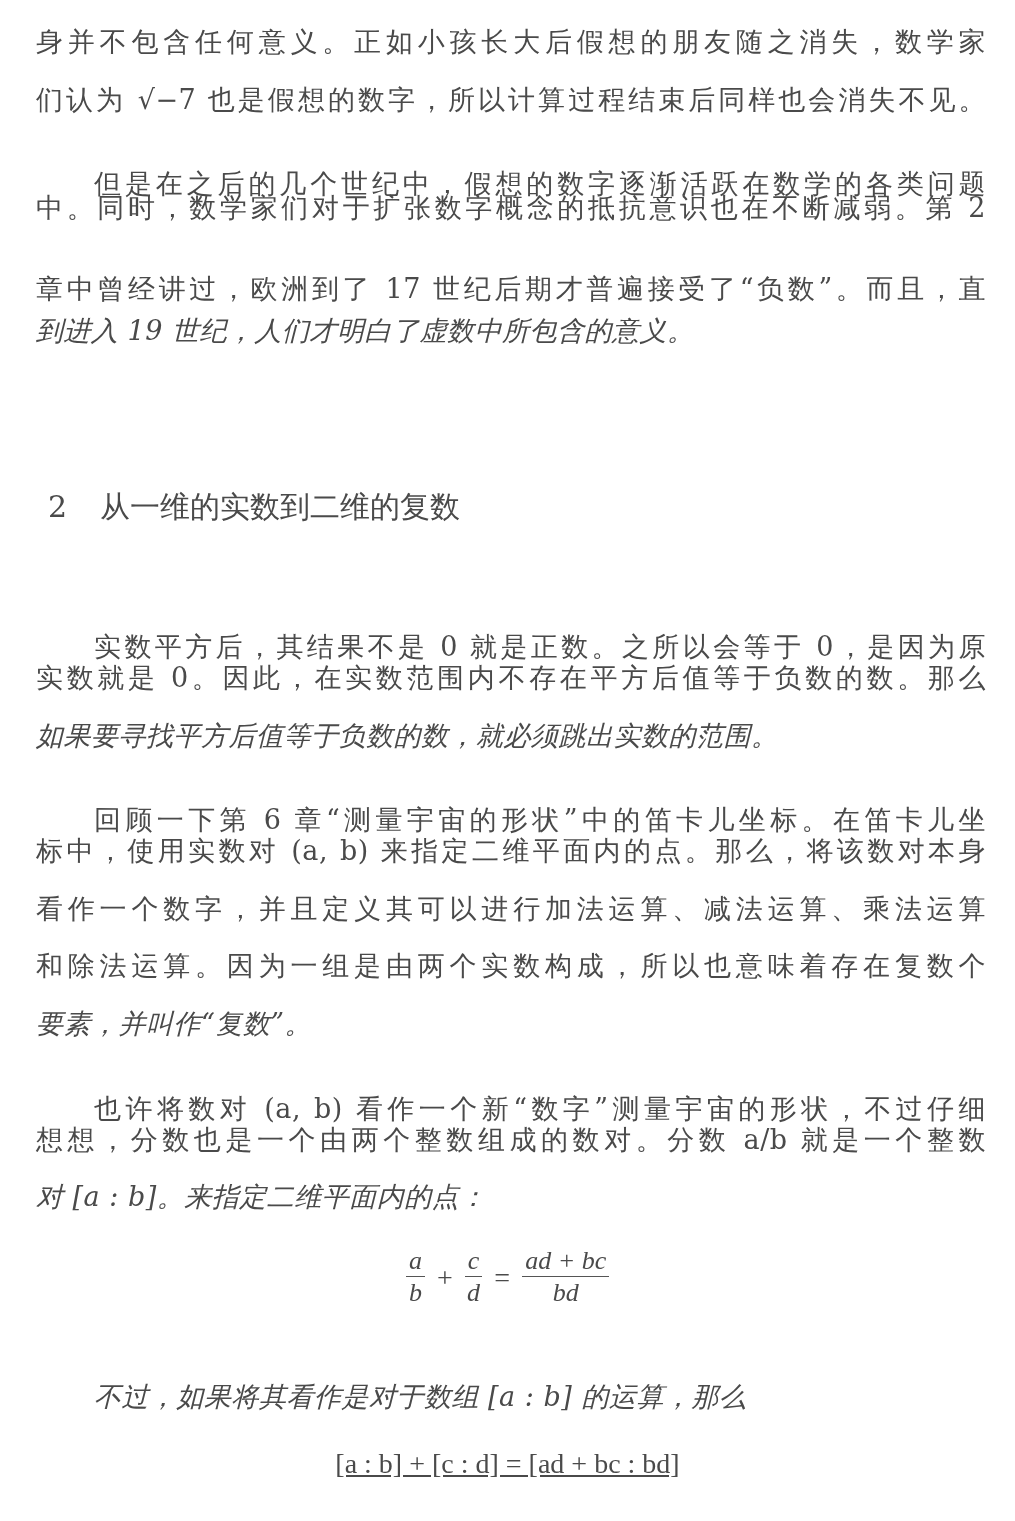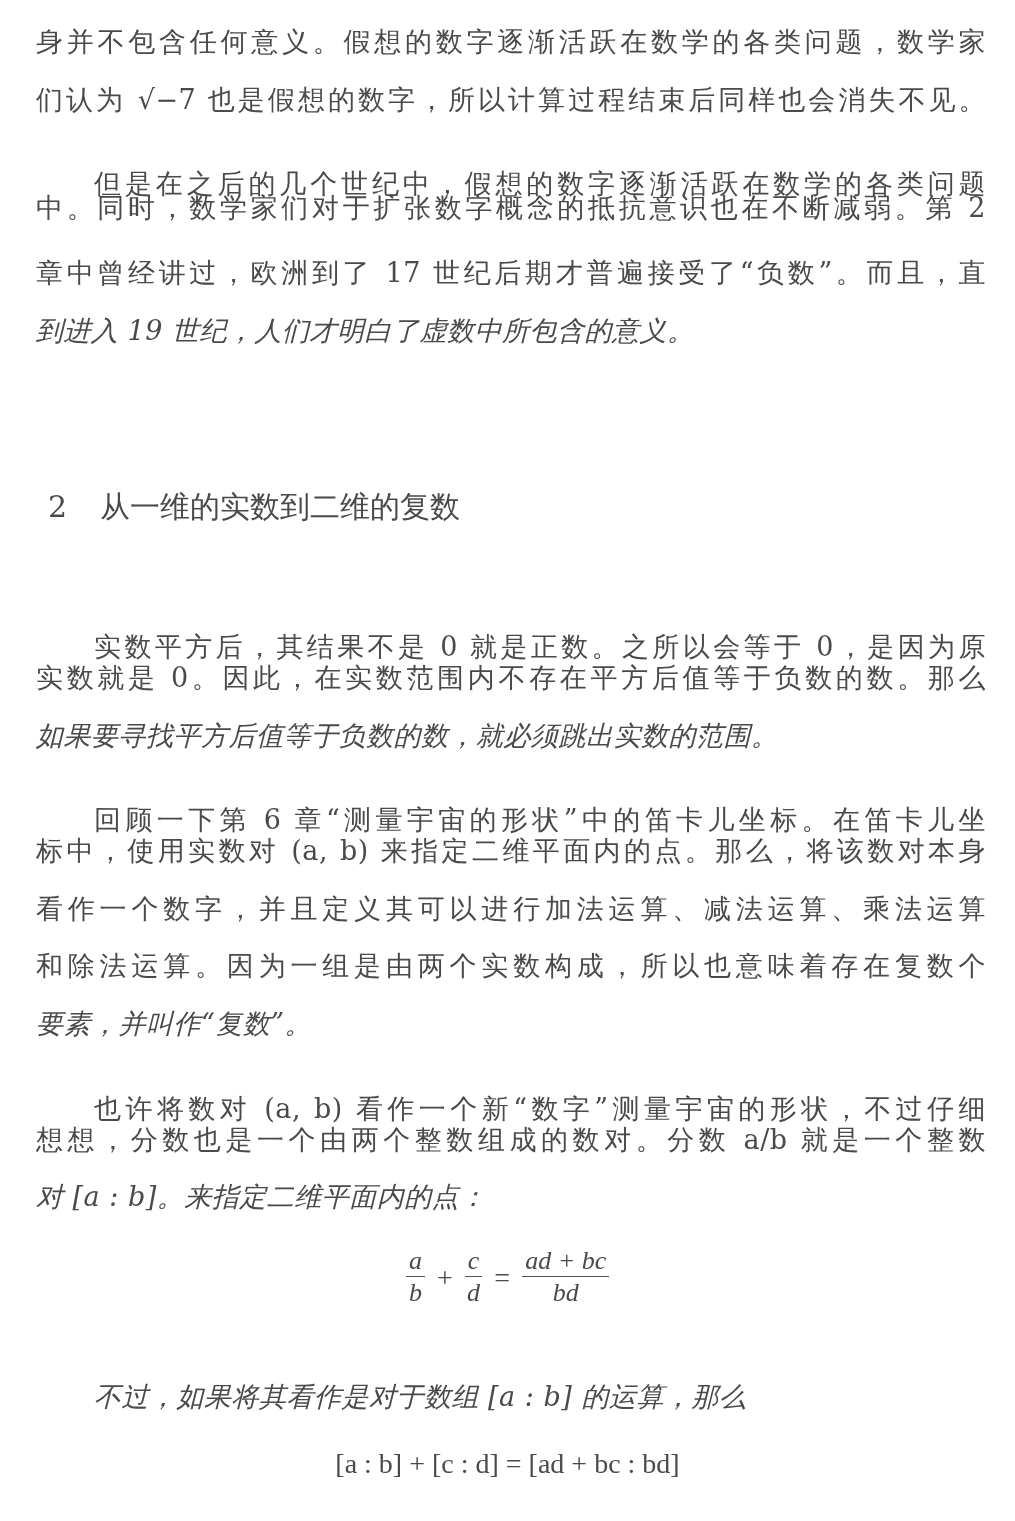--- a/index.html
+++ b/index.html
@@ -27,35 +27,35 @@
     position: absolute; top: 1246px; left: 400px;
     display: flex; align-items: center; font-size: 26px;
     font-family: "Liberation Serif", "DejaVu Serif", serif; color: #4a4a4a;
   }
   .frac { display: inline-flex; flex-direction: column; align-items: center; margin: 0 6px; font-style: italic; }
   .frac .n { padding: 0 3px; border-bottom: 1.5px solid #555; line-height: 30px; }
   .frac .d { line-height: 32px; }
   .op { margin: 0 6px; font-size: 28px; }
   .eq2 {
     position: absolute; top: 1448px; left: 0; width: 1015px; text-align: center;
-    font-size: 28px; font-family: "Liberation Serif", "DejaVu Serif", serif; color: #4a4a4a;
+    font-size: 28px; font-family: "Liberation Serif", "DejaVu Serif", serif; color: #4a4a4a; text-decoration: underline;
   }
 </style>
 </head>
 <body>
 
 <div>
-  <div class="line" style="top:22px">身并不包含任何意义。假想的数字逐渐活跃在数学的各类问题，数学家</div>
+  <div class="line" style="top:22px">身并不包含任何意义。正如小孩长大后假想的朋友随之消失，数学家</div>
   <div class="line" style="top:80px">们认为 √−7 也是假想的数字，所以计算过程结束后同样也会消失不见。</div>
 </div>
 
 <div>
   <div class="line indent" style="top:137px">但是在之后的几个世纪中，假想的数字逐渐活跃在数学的各类问题</div>
   <div class="line" style="top:188px">中。同时，数学家们对于扩张数字概念的抵抗意识也在不断减弱。第 2</div>
-  <div class="line" style="top:253px">章中曾经讲过，欧洲到了 17 世纪后期才普遍接受了“负数”。而且，直</div>
+  <div class="line" style="top:269px">章中曾经讲过，欧洲到了 17 世纪后期才普遍接受了“负数”。而且，直</div>
   <div class="line last" style="top:311px">到进入 19 世纪，人们才明白了虚数中所包含的意义。</div>
 </div>
 
 <div class="heading">
   <span class="num">2</span><span>从一维的实数到二维的复数</span>
 </div>
 
 <div>
   <div class="line indent" style="top:600px">实数平方后，其结果不是 0 就是正数。之所以会等于 0，是因为原</div>
   <div class="line" style="top:658px">实数就是 0。因此，在实数范围内不存在平方后值等于负数的数。那么</div>

